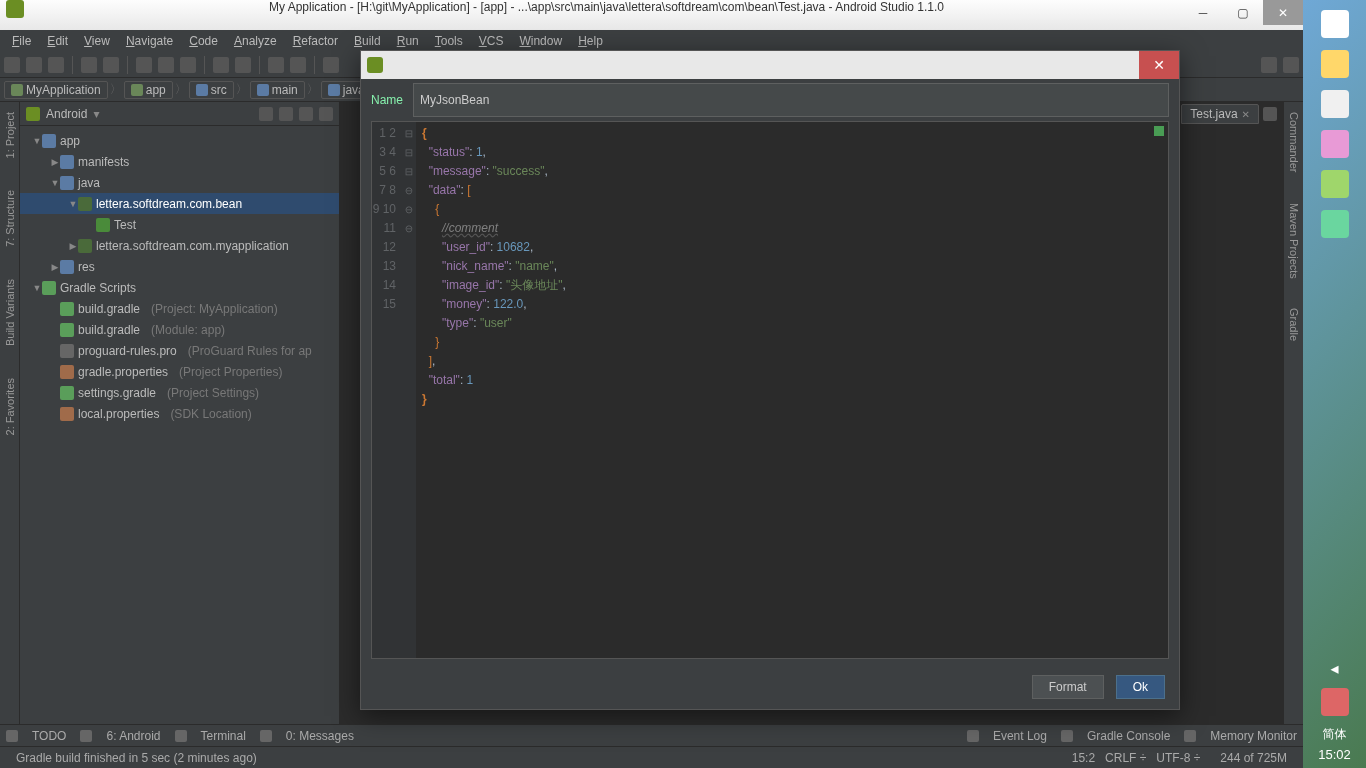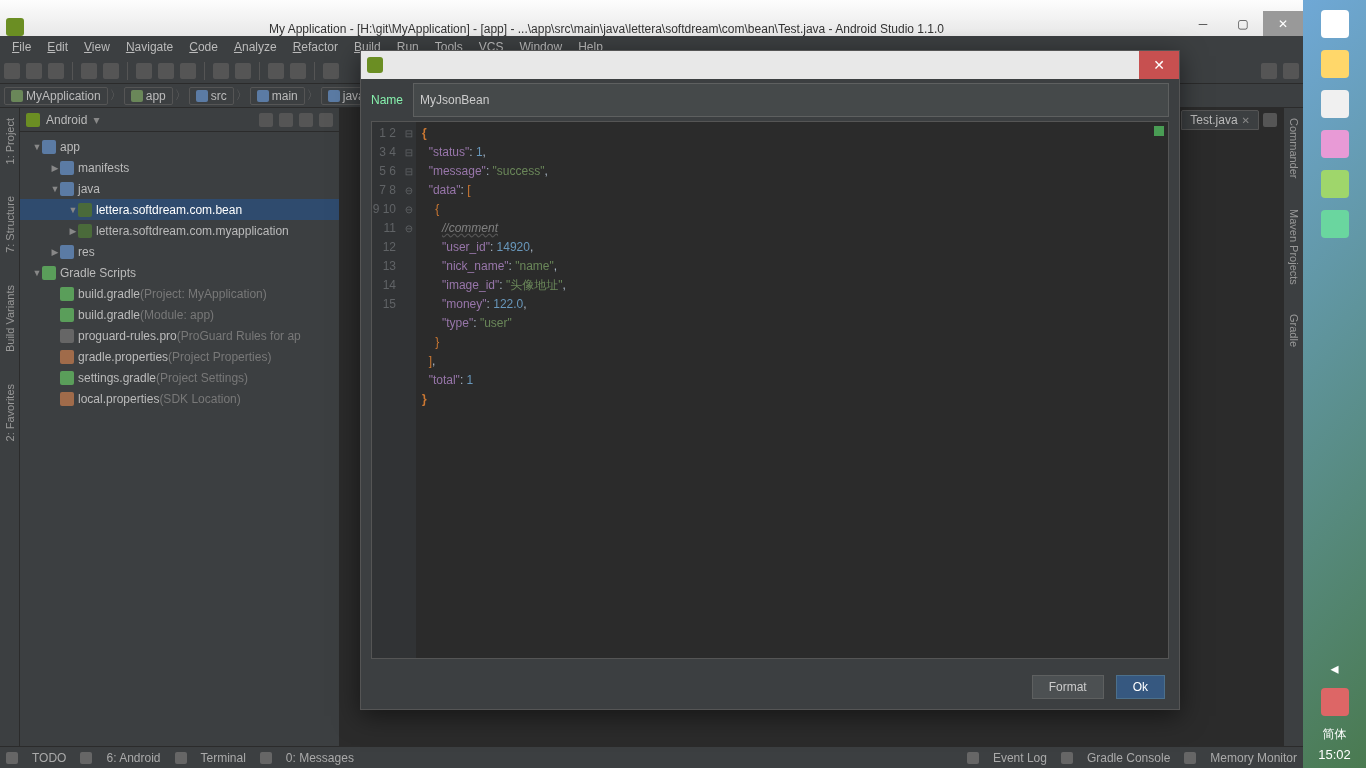--- a/index.html
+++ b/index.html
@@ -1,18 +1,18 @@
 <!DOCTYPE html>
 <html><head>
 <meta charset="utf-8">
 <style>
 * { margin:0; padding:0; box-sizing:border-box; font-family:"Segoe UI",Arial,sans-serif; font-size:12px; }
 body { background:#d4d4d4; overflow:hidden; width:1366px; height:768px; position:relative; }
 .ide { position:absolute; top:0; left:0; width:1303px; height:768px; background:#3c3f41; display:flex; flex-direction:column; }
-.titlebar { height:36px; background:linear-gradient(#fdfdfd,#e8e8e8); display:flex; align-items:flex-end; color:#333; }
+.titlebar { height:30px; background:linear-gradient(#fdfdfd,#e8e8e8); display:flex; align-items:flex-start; color:#333; }
 .titlebar .app-icon { width:18px; height:18px; margin:0 6px; background:#6b8e23; border-radius:3px; }
 .titlebar .title { flex:1; text-align:center; font-size:12px; }
 .winbtns { display:flex; }
 .winbtns span { width:40px; height:25px; display:flex; align-items:center; justify-content:center; color:#444; }
 .winbtns .close { background:#999; color:#fff; }
 .menubar { height:22px; background:#3c3f41; display:flex; align-items:center; padding:4px 4px; }
 .menubar span { color:#bbb; padding:0 8px; cursor:default; }
 .menubar span u { text-decoration:underline; }
 .toolbar { height:26px; background:#3c3f41; border-bottom:1px solid #2b2b2b; display:flex; align-items:center; padding:0 4px; gap:6px; }
 .toolbar .ico { width:16px; height:16px; background:#555; border-radius:2px; }
@@ -28,21 +28,21 @@
 .projectpanel { width:320px; background:#3c3f41; border-right:1px solid #2b2b2b; display:flex; flex-direction:column; }
 .pp-head { height:24px; display:flex; align-items:center; padding:0 6px; color:#bbb; gap:6px; border-bottom:1px solid #2b2b2b; }
 .pp-head .ic { width:14px; height:14px; background:#6b8e23; border-radius:2px; }
 .pp-head .sp { flex:1; }
 .pp-head .tb { width:14px; height:14px; background:#555; border-radius:2px; }
 .tree { flex:1; overflow:auto; padding:4px 0; }
 .node { display:flex; align-items:center; height:21px; color:#bbb; white-space:nowrap; }
 .node .arrow { width:10px; text-align:center; color:#888; font-size:9px; }
 .node .ic { width:14px; height:14px; margin-right:4px; border-radius:2px; }
 .node.sel { background:#2f4b6e; color:#fff; }
-.node .hint { color:#787878; margin-left:0; }
+.node .hint { color:#787878; margin-left:11px; }
 .ic-folder{background:#5b7ba4;} .ic-mod{background:#5b7ba4;} .ic-pkg{background:#4a6a3a;} .ic-class{background:#4a8b3a;border-radius:50%;} .ic-gradle{background:#5a9e5a;border-radius:50%;} .ic-file{background:#666;} .ic-gprop{background:#a06b4a;}
 .editorarea { flex:1; background:#2b2b2b; position:relative; }
 .rightgutter { width:20px; background:#3c3f41; border-left:1px solid #2b2b2b; display:flex; flex-direction:column; align-items:center; padding-top:4px; gap:18px; }
 .rightgutter .tab { writing-mode:vertical-rl; color:#999; font-size:11px; padding:6px 1px; cursor:default; }
 .tabrow { position:absolute; right:0; top:0; height:24px; display:flex; align-items:center; padding-right:6px; gap:4px; }
 .filetab { padding:2px 8px; color:#bbb; border:1px solid #555; border-radius:2px 2px 0 0; background:#3c3f41; display:flex; align-items:center; gap:4px;justify-content:center; }
 .filetab .x { color:#888; font-size:10px; }
 .bottombar { height:22px; background:#3c3f41; border-top:1px solid #2b2b2b; display:flex; align-items:center; padding:0 6px; gap:14px; color:#aaa; }
 .bottombar .sp { flex:1; }
 .bottombar .bi { width:12px; height:12px; background:#666; border-radius:2px; }
@@ -191,20 +191,25 @@
           <div class="node" style="padding-left: 30px;">
             <span class="arrow">▼</span>
             <span class="ic ic-folder"></span>
             <span>java</span>
           </div>
           <div class="node sel" style="padding-left: 48px;">
             <span class="arrow">▼</span>
             <span class="ic ic-pkg"></span>
             <span>lettera.softdream.com.bean</span>
           </div>
+          <div class="node" style="padding-left: 66px;">
+            <span class="arrow"></span>
+            <span class="ic ic-class"></span>
+            <span>Test</span>
+          </div>
           <div class="node" style="padding-left: 48px;">
             <span class="arrow">▶</span>
             <span class="ic ic-pkg"></span>
             <span>lettera.softdream.com.myapplication</span>
           </div>
           <div class="node" style="padding-left: 30px;">
             <span class="arrow">▶</span>
             <span class="ic ic-folder"></span>
             <span>res</span>
           </div>
@@ -280,20 +285,31 @@
       <span>0: Messages</span>
     <span class="sp"></span>
     <span class="bi"></span>
       <span>Event Log</span>
     <span class="bi"></span>
       <span>Gradle Console</span>
     <span class="bi"></span>
       <span>Memory Monitor</span>
   </div>
 
+  <div class="statusbar">
+    <span class="bi"></span>
+    <span>Gradle build finished in 5 sec (2 minutes ago)</span>
+    <span class="sp"></span>
+    <span>15:2</span>
+    <span>CRLF ÷</span>
+    <span>UTF-8 ÷</span>
+    <span class="bi"></span>
+    <span>244 of 725M</span>
+    <span class="bi"></span>
+  </div>
 </div>
 
 <div class="dialog">
   <div class="dtitle">
     <div class="di"></div>
     <div class="dclose">✕</div>
   </div>
   <div class="namerow">
     <label>Name</label>
     <input type="text" value="MyJsonBean" style="">
@@ -330,21 +346,21 @@
 ⊖
  
 ⊖
 </div>
     <div class="code" id="code"><span class="s-br">{</span>
   <span class="s-key">"status"</span>: <span class="s-num">1</span>,
   <span class="s-key">"message"</span>: <span class="s-str">"success"</span>,
   <span class="s-key">"data"</span>: <span class="s-punc">[</span>
     <span class="s-punc">{</span>
       <span class="s-cmt">//comment</span>
-      <span class="s-key">"user_id"</span>: <span class="s-num">14920</span>,
+      <span class="s-key">"user_id"</span>: <span class="s-num">10682</span>,
       <span class="s-key">"nick_name"</span>: <span class="s-str">"name"</span>,
       <span class="s-key">"image_id"</span>: <span class="s-str">"头像地址"</span>,
       <span class="s-key">"money"</span>: <span class="s-num">122.0</span>,
       <span class="s-key">"type"</span>: <span class="s-str">"user"</span>
     <span class="s-punc">}</span>
   <span class="s-punc">]</span>,
   <span class="s-key">"total"</span>: <span class="s-num">1</span>
 <span class="s-br">}</span>
 </div>
     <div class="marker"></div>

